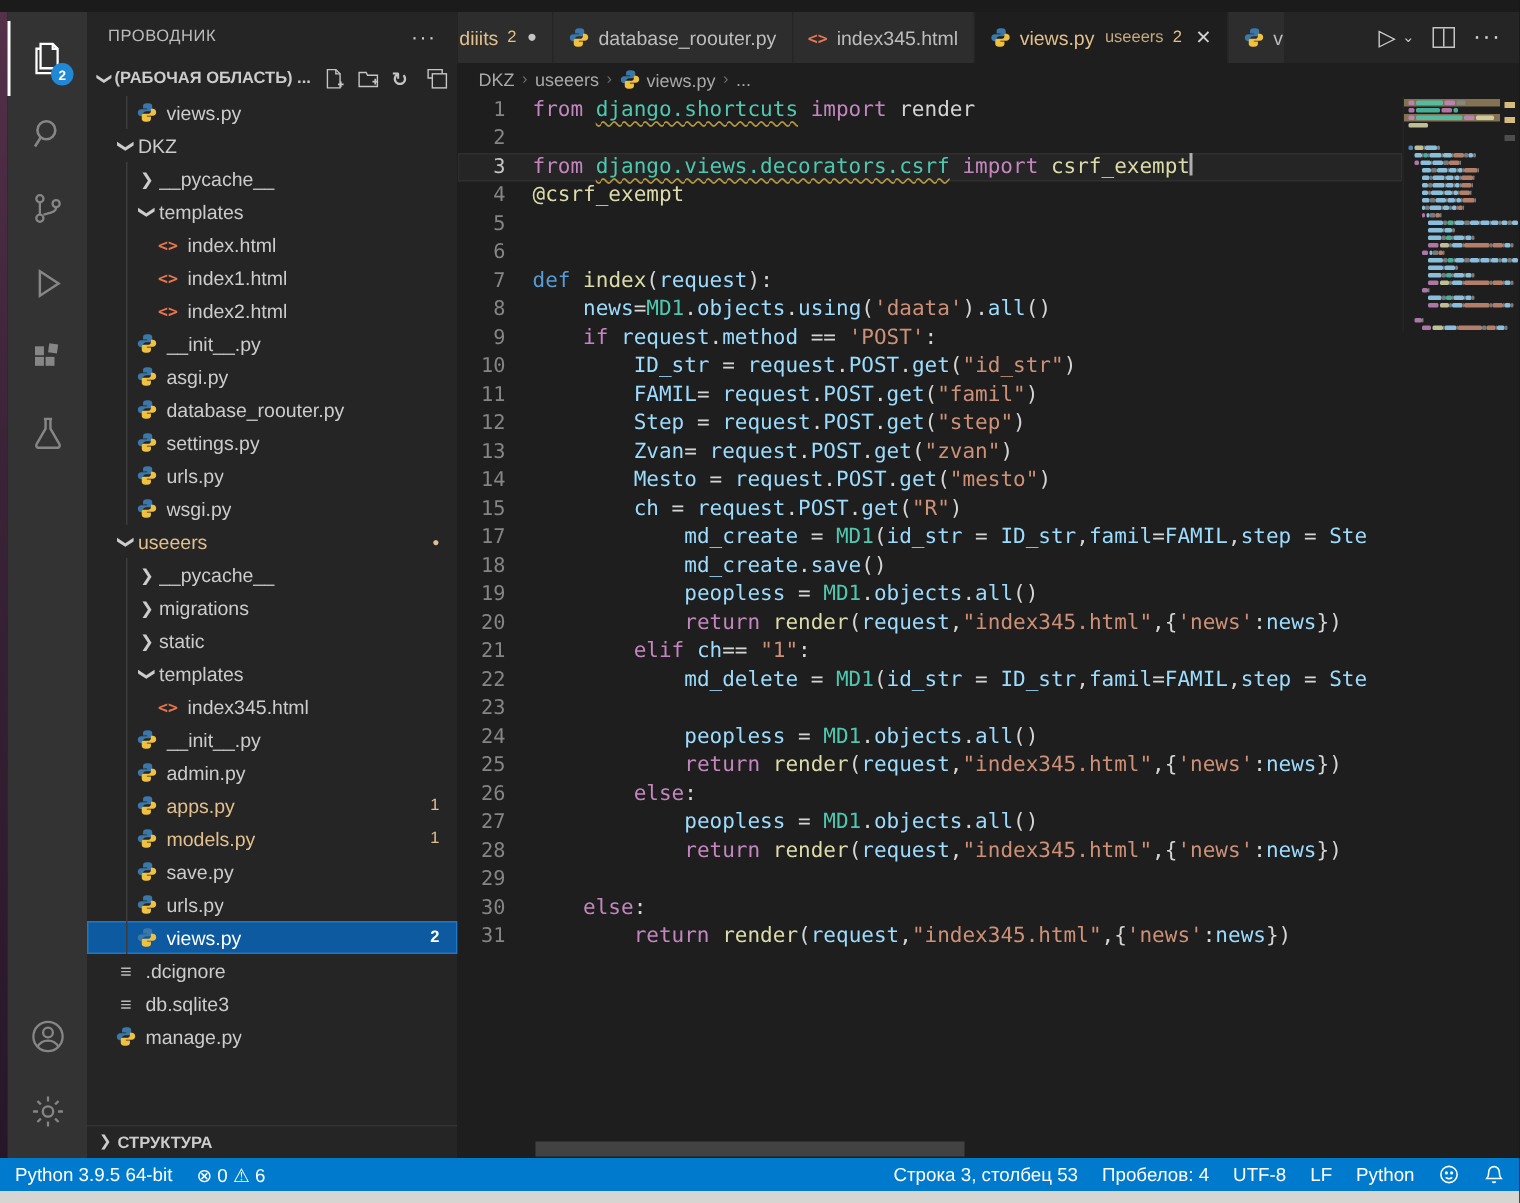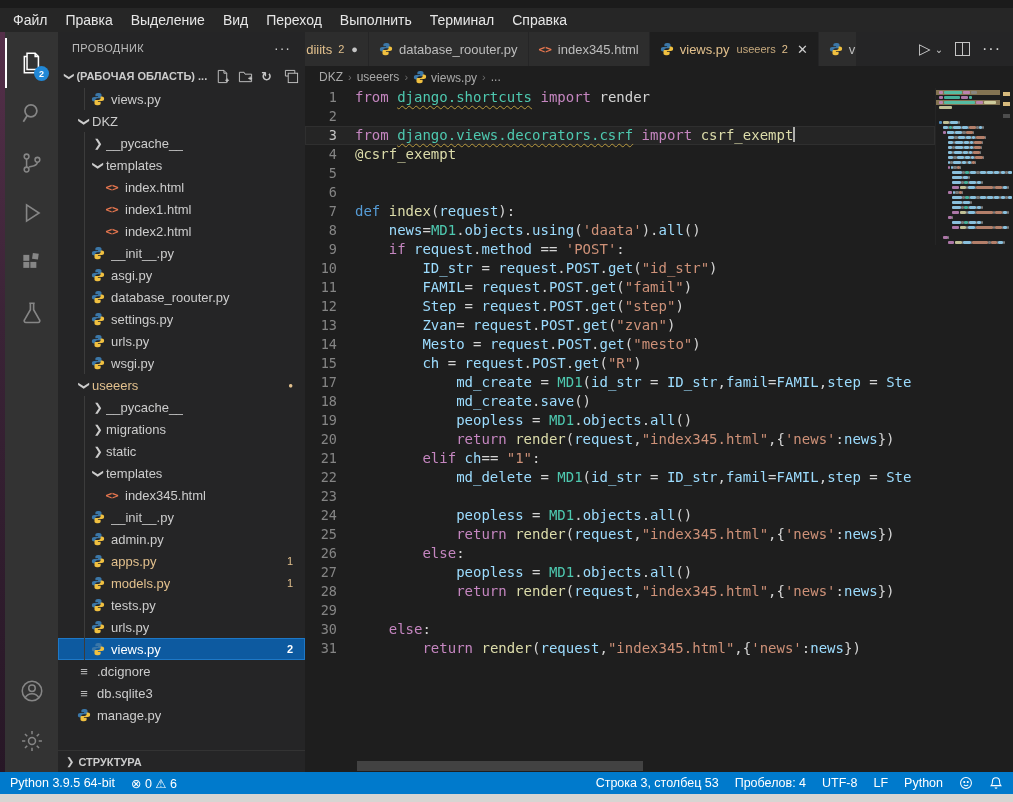--- a/index.html
+++ b/index.html
@@ -118,30 +118,20 @@
   .st-right { margin-left:auto; display:flex; align-items:center; }
   .st-right .st-item { margin-right:0; margin-left:16px; }
   .st-item svg { width:14px; height:14px; }
   .bottomstrip { height:8px; background:#d7d5d2; flex:none; }
 </style>
 </head>
 <body>
 
 <div class="app">
   <div class="topstrip"></div>
-  <div class="menubar" id="menubar">
-      <span class="mitem">Файл</span>
-      <span class="mitem">Правка</span>
-      <span class="mitem">Выделение</span>
-      <span class="mitem">Вид</span>
-      <span class="mitem">Переход</span>
-      <span class="mitem">Выполнить</span>
-      <span class="mitem">Терминал</span>
-      <span class="mitem">Справка</span>
-    </div>
 
   <div class="main">
     <div class="leftedge"></div>
 
     <div class="activitybar" id="activitybar">
         <div class="ab-item active">
           <span style="display:flex">
             <svg viewBox="0 0 24 24" fill="none" stroke="currentColor" stroke-width="1.4">
               <path d="M14 3H6.5v15H17V6l-3-3z"></path>
               <path d="M14 3v3h3"></path>
@@ -397,21 +387,21 @@
             <span class="name">models.py</span>
             <span class="badge">1</span>
           </div>
           <div class="trow guided" style="padding-left: 32px;">
             <span class="ficon">
               <svg width="14" height="14" viewBox="0 0 16 16">
                 <path fill="#3b77a8" d="M7.9 1C6 1 5 1.8 5 3v1.9h3.1v.7H3.6C2.1 5.6 1 6.6 1 8.2c0 1.6 1.1 2.6 2.6 2.6H5V9.2C5 7.8 6.1 7 7.5 7h3C11.6 7 12 6.3 12 5.4V3c0-1.2-1.3-2-2.7-2H7.9z"></path>
                 <path fill="#f0c040" d="M8.1 15c1.9 0 2.9-.8 2.9-2v-1.9H7.9v-.7h4.5c1.5 0 2.6-1 2.6-2.6 0-1.6-1.1-2.6-2.6-2.6H11v1.6C11 8.2 9.9 9 8.5 9h-3C4.4 9 4 9.7 4 10.6V13c0 1.2 1.3 2 2.7 2h1.4z"></path>
               </svg>
             </span>
-            <span class="name">tests.py</span>
+            <span class="name">save.py</span>
           </div>
           <div class="trow guided" style="padding-left: 32px;">
             <span class="ficon">
               <svg width="14" height="14" viewBox="0 0 16 16">
                 <path fill="#3b77a8" d="M7.9 1C6 1 5 1.8 5 3v1.9h3.1v.7H3.6C2.1 5.6 1 6.6 1 8.2c0 1.6 1.1 2.6 2.6 2.6H5V9.2C5 7.8 6.1 7 7.5 7h3C11.6 7 12 6.3 12 5.4V3c0-1.2-1.3-2-2.7-2H7.9z"></path>
                 <path fill="#f0c040" d="M8.1 15c1.9 0 2.9-.8 2.9-2v-1.9H7.9v-.7h4.5c1.5 0 2.6-1 2.6-2.6 0-1.6-1.1-2.6-2.6-2.6H11v1.6C11 8.2 9.9 9 8.5 9h-3C4.4 9 4 9.7 4 10.6V13c0 1.2 1.3 2 2.7 2h1.4z"></path>
               </svg>
             </span>
             <span class="name">urls.py</span>
           </div>

